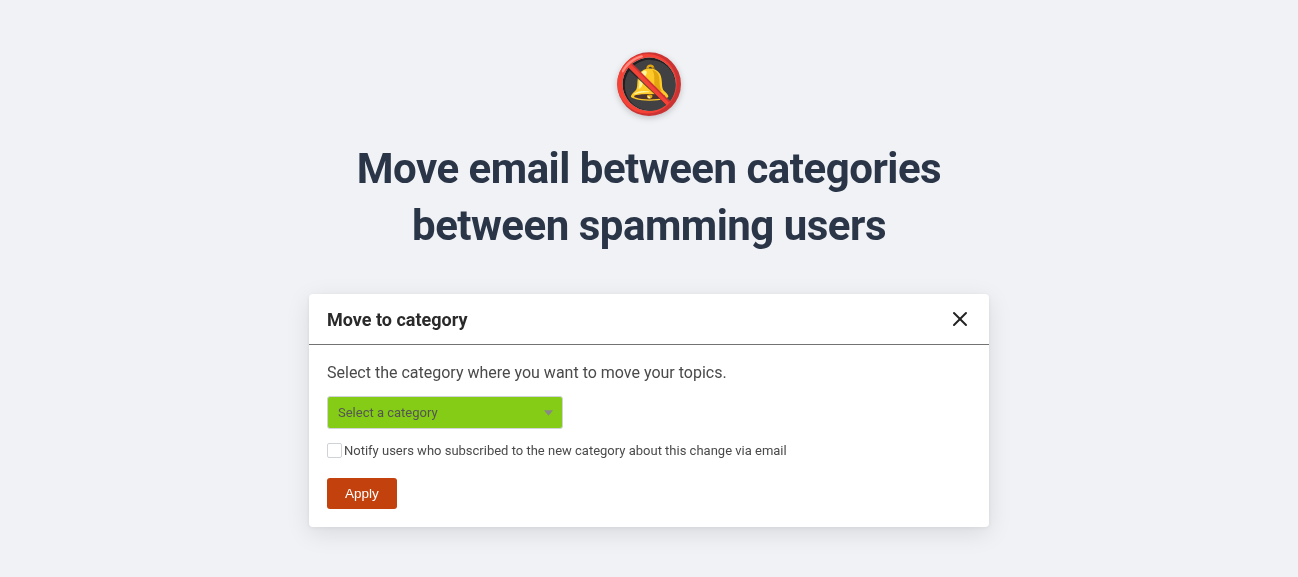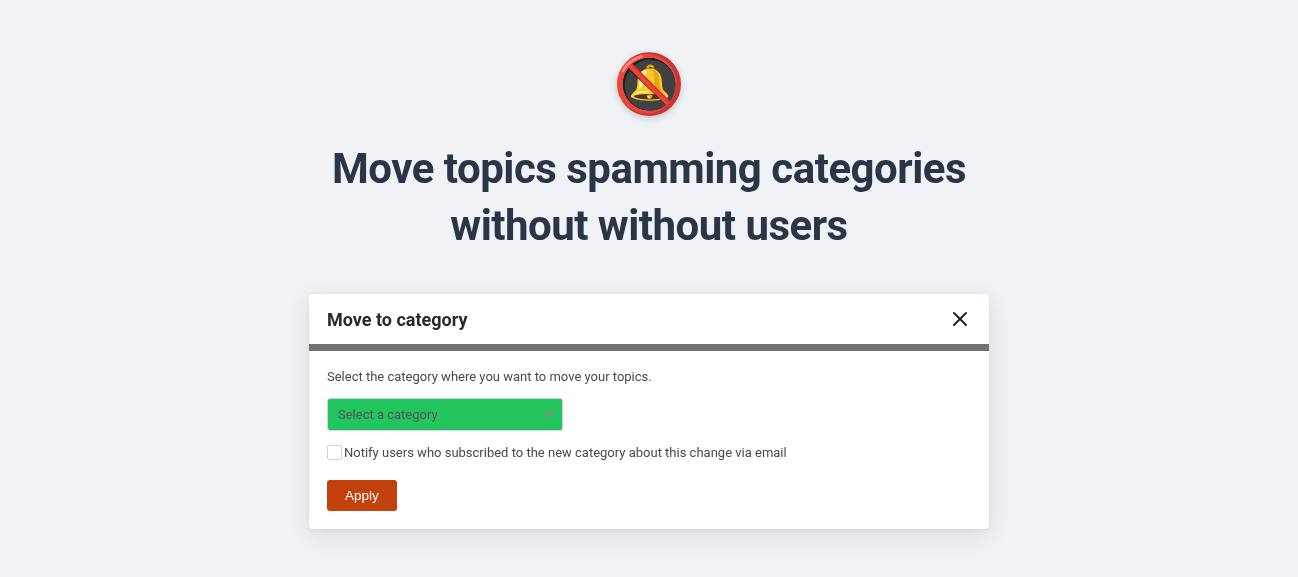--- a/index.html
+++ b/index.html
@@ -39,21 +39,21 @@
       width: 680px;
       background: #fff;
       border-radius: 4px;
       box-shadow: 0 6px 24px rgba(0,0,0,0.10), 0 1px 4px rgba(0,0,0,0.06);
     }
     .dialog-header {
       display: flex;
       align-items: center;
       justify-content: space-between;
       padding: 14px 18px 14px 18px;
-      border-bottom: 7px solid #737373;
+      border-bottom: 1px solid #737373;
     }
     .dialog-title {
       font-size: 18px;
       font-weight: 700;
       color: #2a2a2a;
     }
     .close-btn {
       width: 22px;
       height: 22px;
       cursor: pointer;
@@ -63,35 +63,35 @@
       color: #222;
     }
     .close-btn svg {
       width: 16px;
       height: 16px;
     }
     .dialog-body {
       padding: 18px 18px 18px 18px;
     }
     .instruction {
-      font-size: 13px;
+      font-size: 16px;
       color: #4a4a4a;
       margin-bottom: 14px;
     }
     .select-wrap {
       position: relative;
       width: 236px;
       margin-bottom: 14px;
     }
     .select-box {
       width: 100%;
       height: 33px;
       border: 1px solid #d0d4d9;
       border-radius: 3px;
-      background: #22c55e;
+      background: #84cc16;
       padding: 0 30px 0 10px;
       font-size: 13px;
       color: #555;
       display: flex;
       align-items: center;
       cursor: pointer;
     }
     .select-caret {
       position: absolute;
       right: 10px;
@@ -136,22 +136,22 @@
     }
   </style>
 </head>
 <body>
 
 <div class="bell-icon-wrap">
   <span class="bell-icon">🔕</span>
 </div>
 
 <h1 class="headline">
-  <span>Move topics spamming categories</span><br>
-  <span>without without users</span>
+  <span>Move email between categories</span><br>
+  <span>between spamming users</span>
 </h1>
 
 <div class="dialog">
   <div class="dialog-header">
     <div class="dialog-title">Move to category</div>
     <div class="close-btn">
       <svg viewBox="0 0 16 16" stroke="currentColor" stroke-width="2" fill="none" stroke-linecap="round">
         <line x1="2" y1="2" x2="14" y2="14"></line>
         <line x1="14" y1="2" x2="2" y2="14"></line>
       </svg>

